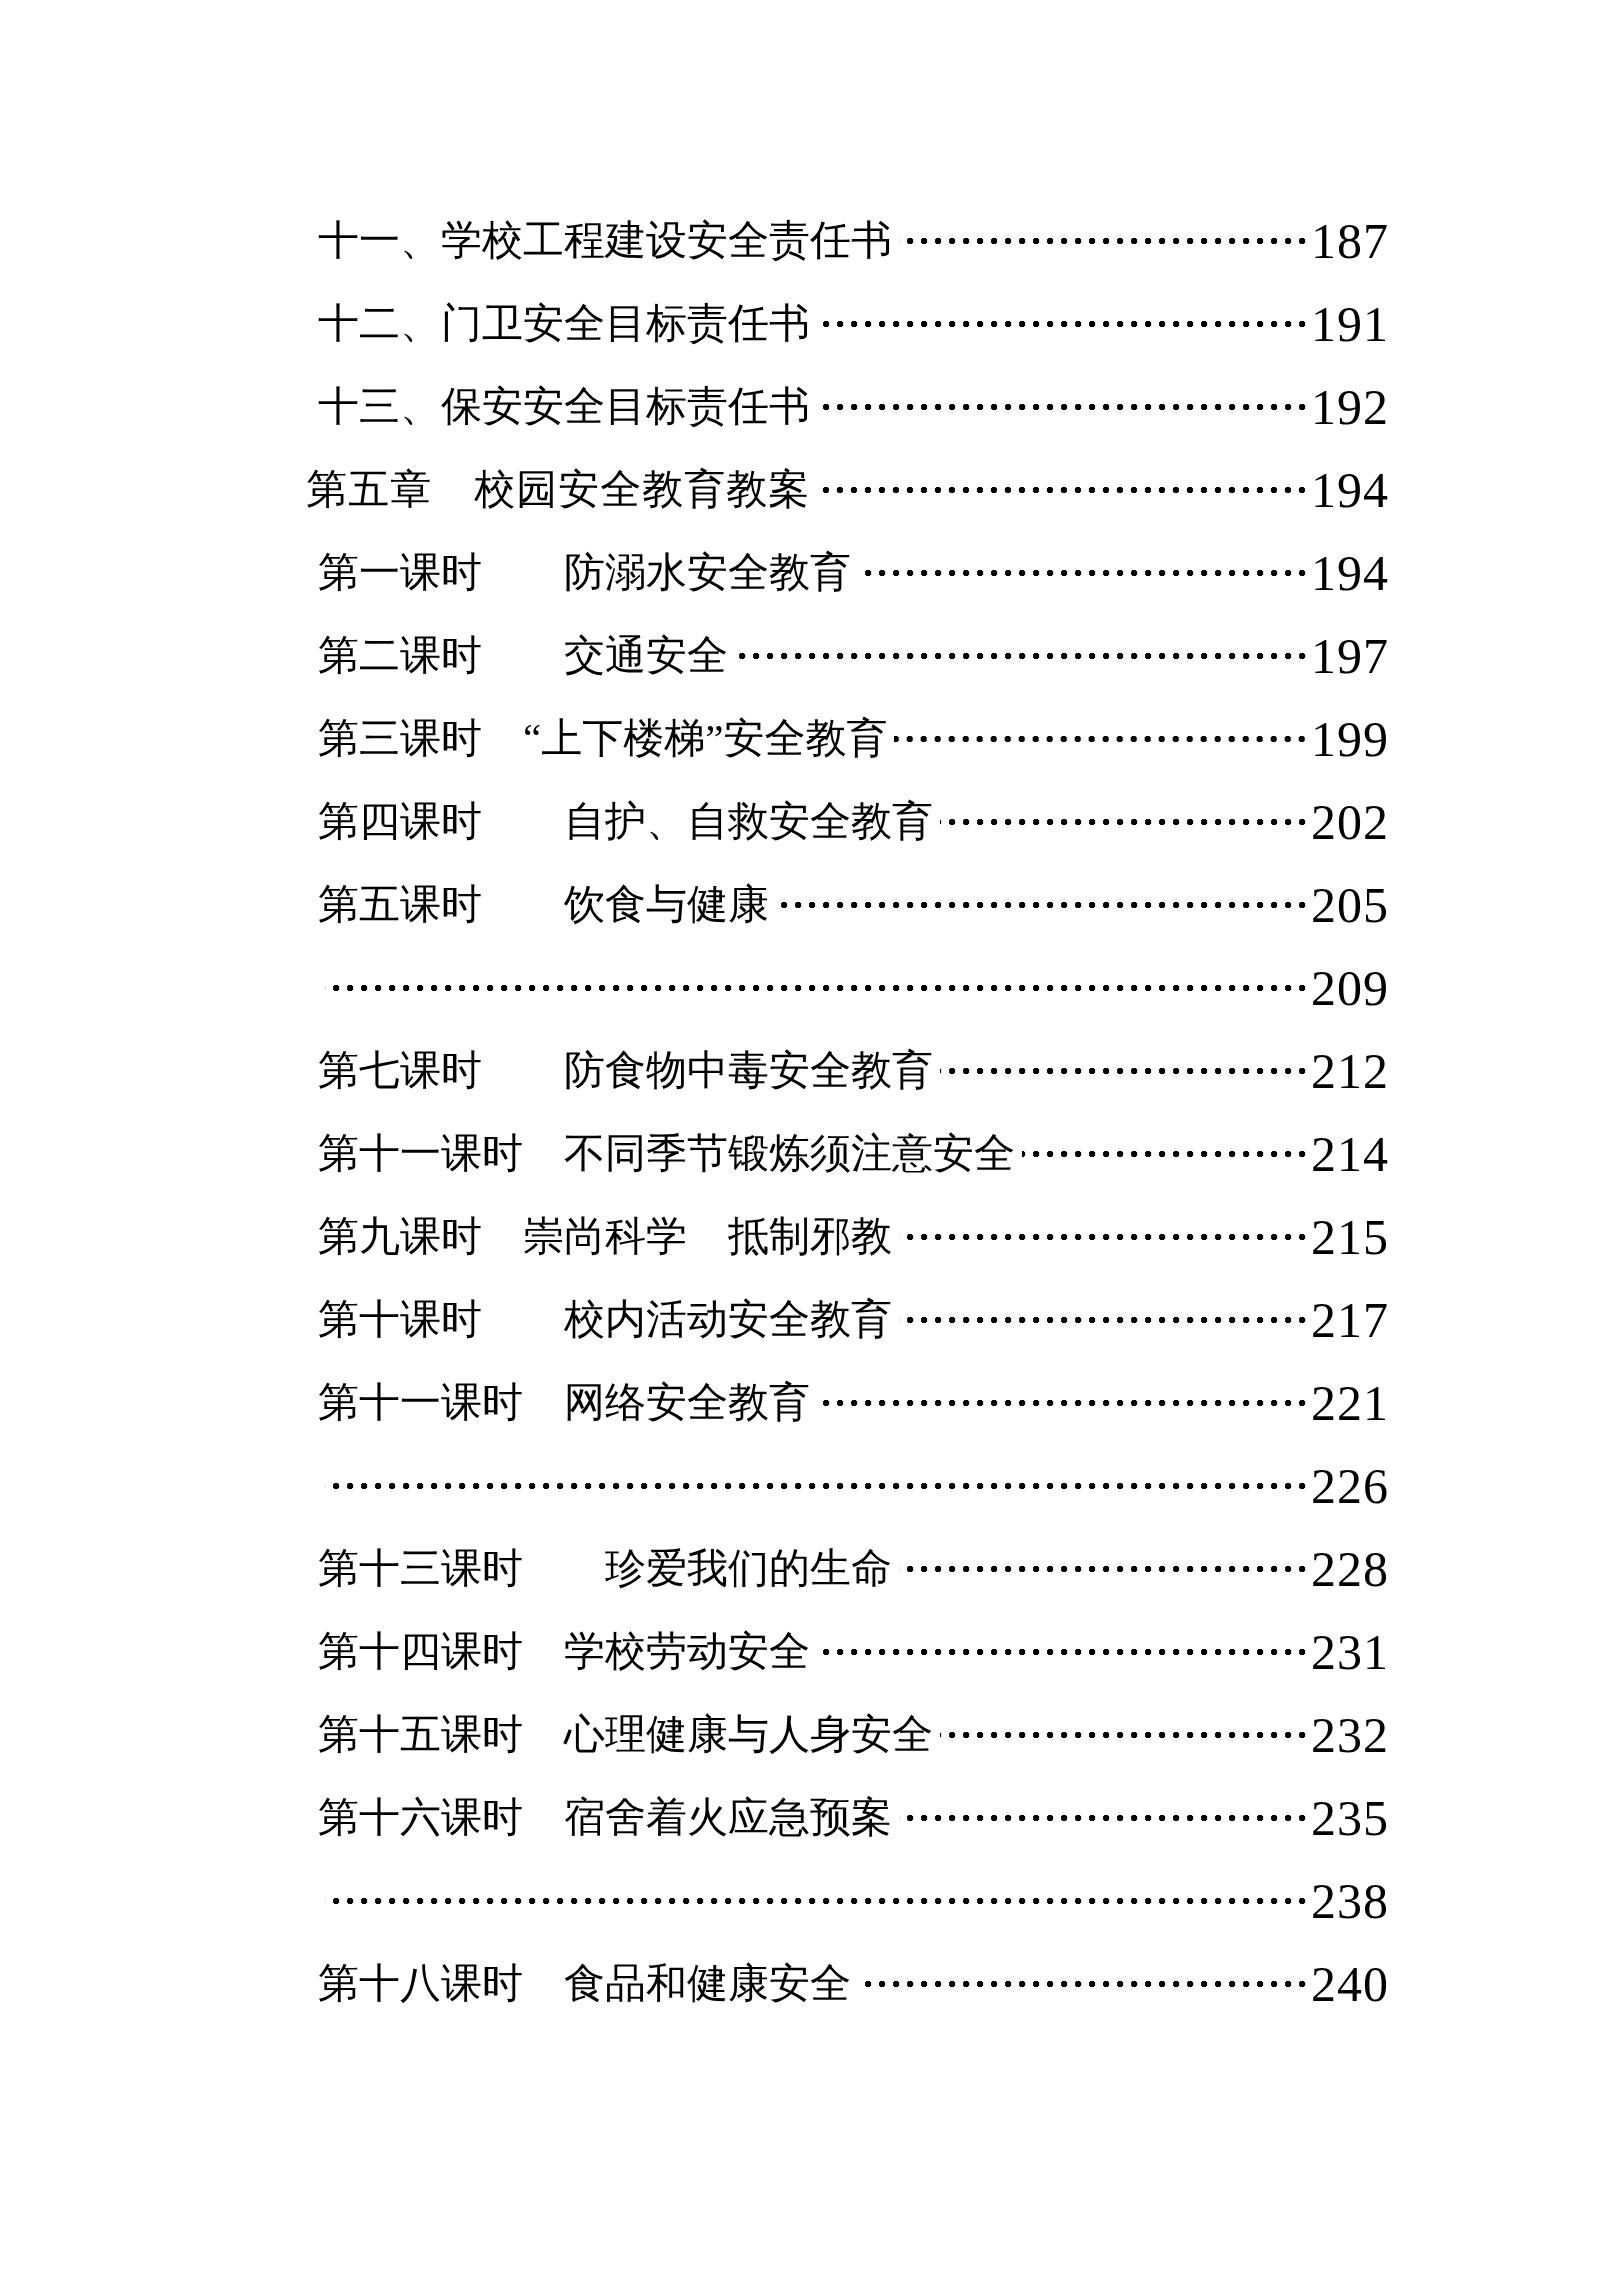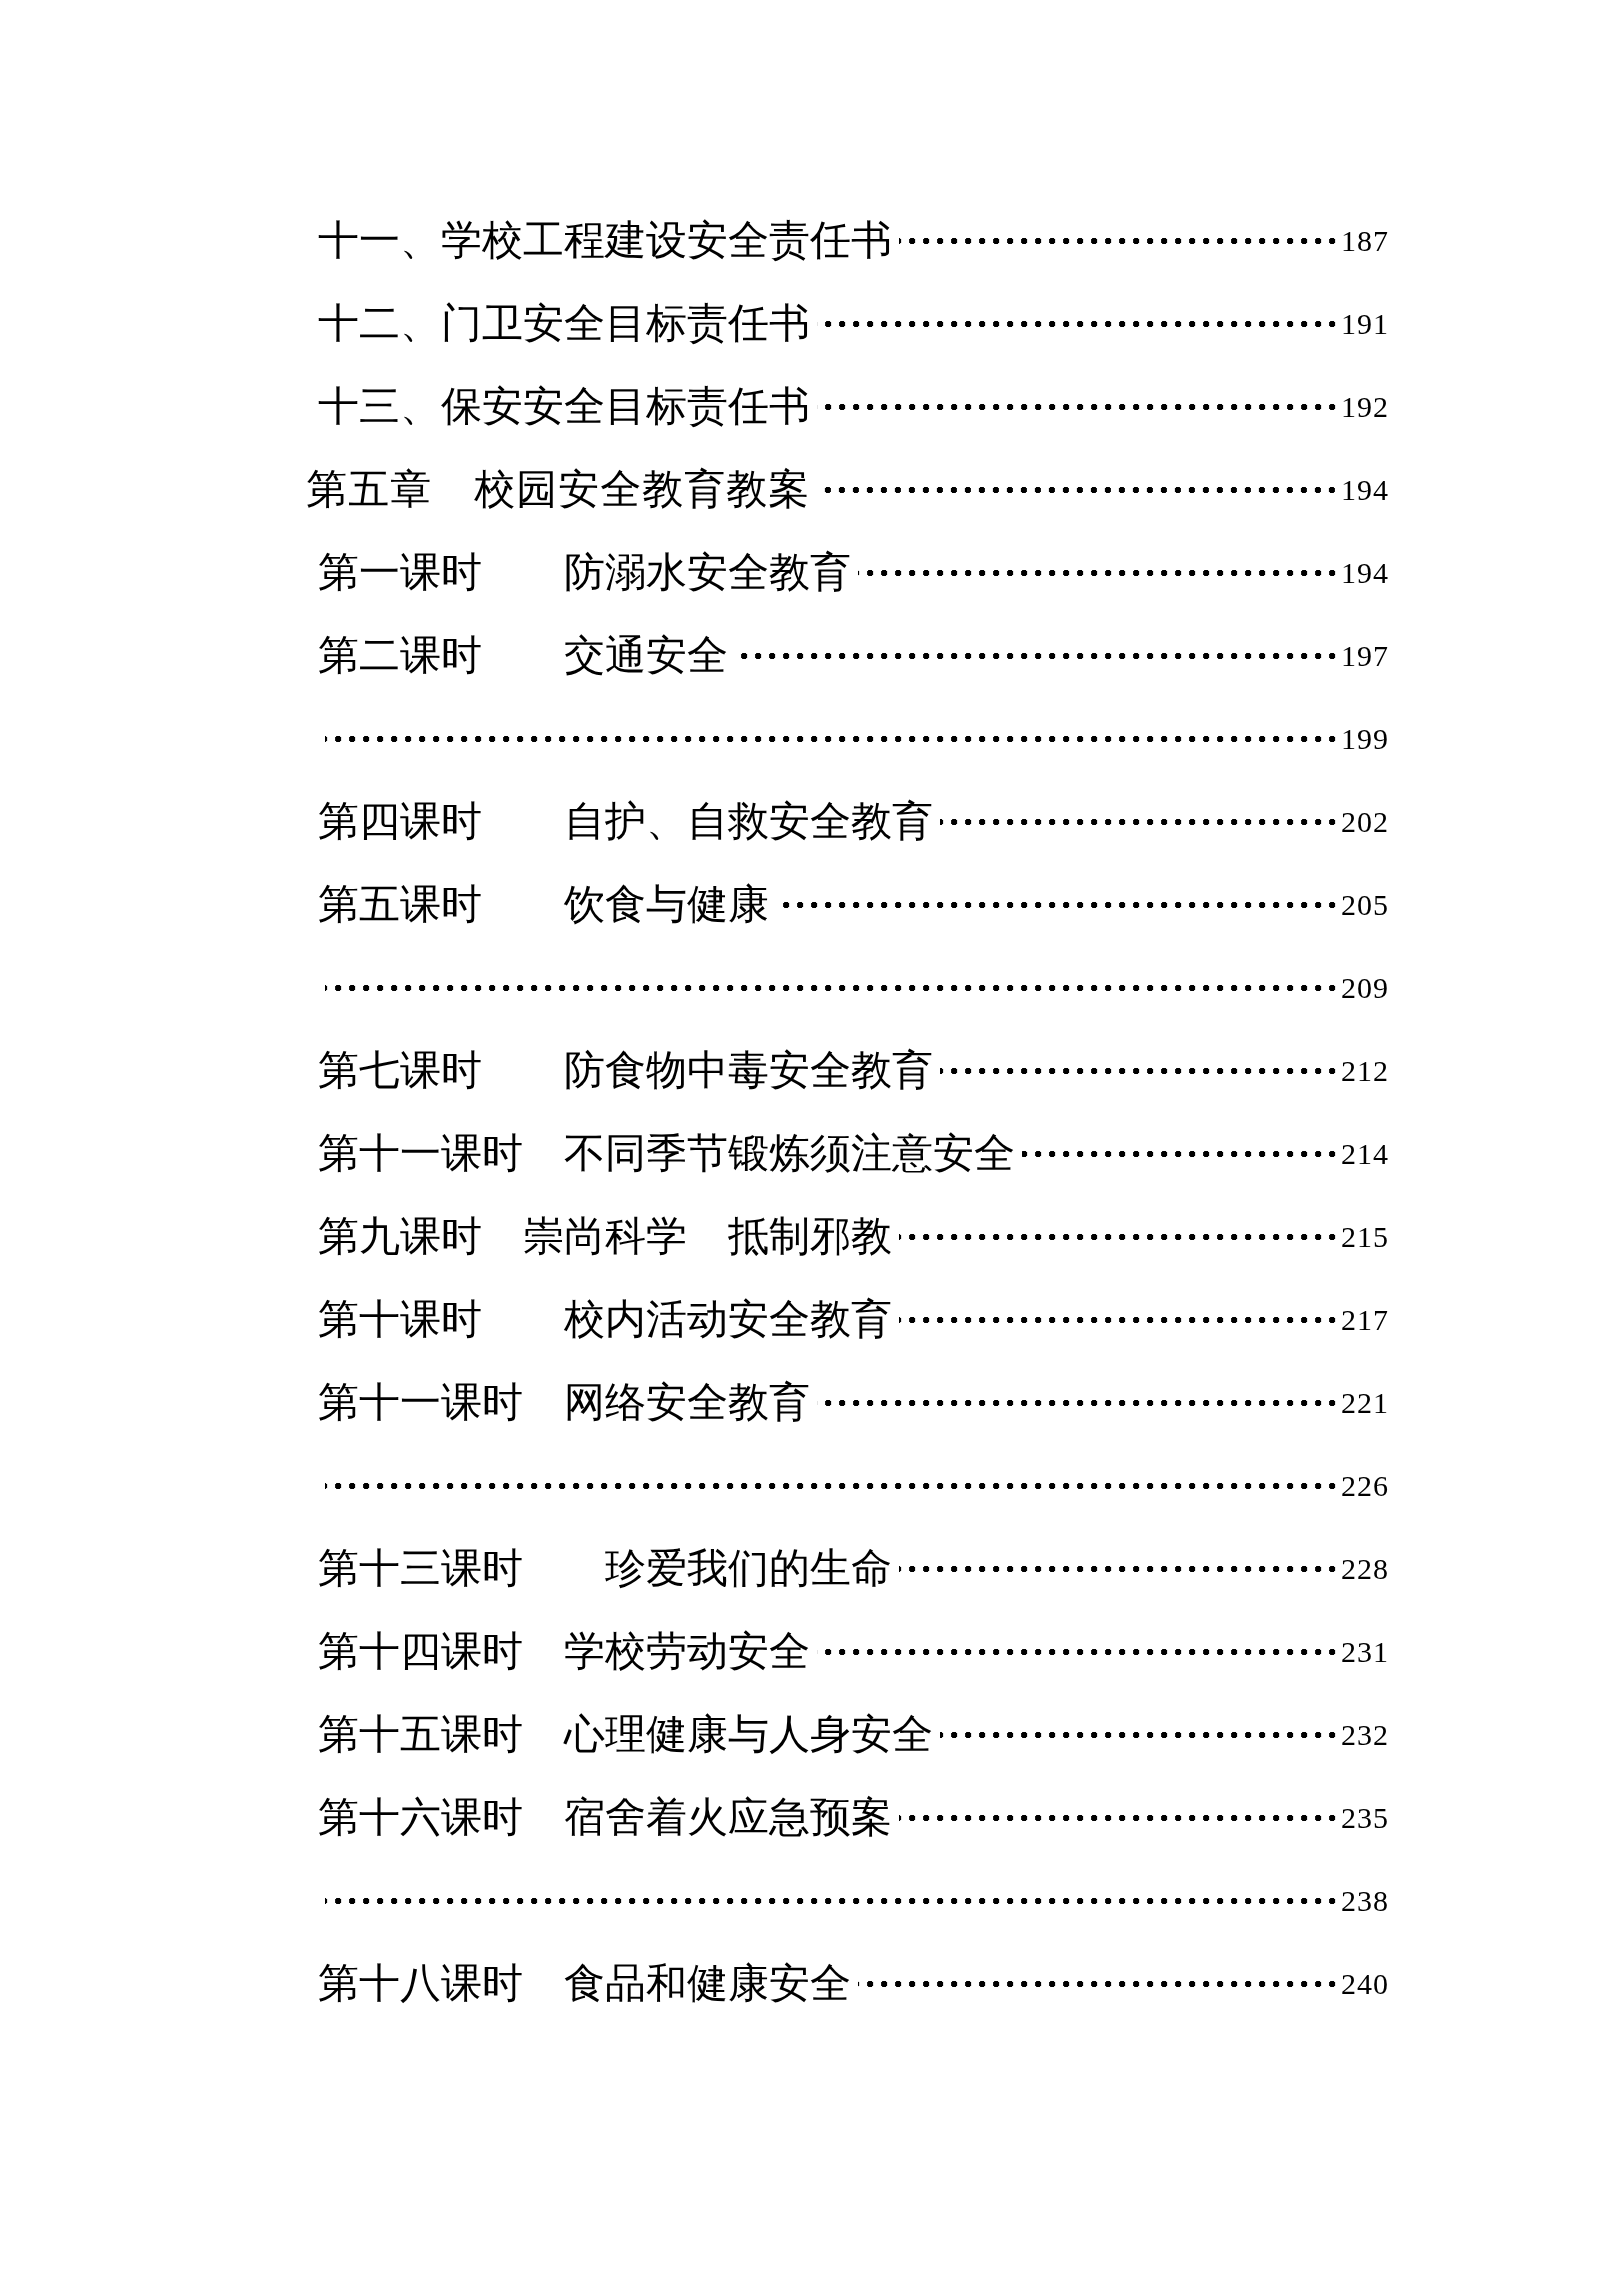--- a/index.html
+++ b/index.html
@@ -49,21 +49,21 @@
     align-self: stretch;
     margin-left: 6.9px;
     margin-right: 2px;
     min-width: 0;
     background-image: radial-gradient(circle 3.3px at 50% 50%, #000 0 3.1px, transparent 3.3px);
     background-size: 14px 14px;
     background-repeat: repeat-x;
     background-position: right center;
   }
   .page-num {
-    font-size: 30px;
+    font-size: 50px;
     line-height: 1;
     letter-spacing: 1px;
     flex: 0 0 auto;
     text-align: center;
   }
 </style>
 </head>
 <body>
 
 <div class="doc-page">
@@ -92,20 +92,21 @@
       <span class="entry-text">第一课时　　防溺水安全教育</span>
       <span class="leader"></span>
       <span class="page-num">194</span>
     </div>
       <div class="toc-row lesson">
       <span class="entry-text">第二课时　　交通安全</span>
       <span class="leader"></span>
       <span class="page-num">197</span>
     </div>
       <div class="toc-row lesson">
+      <span class="entry-text">第三课时　“上下楼梯”安全教育</span>
       <span class="leader"></span>
       <span class="page-num">199</span>
     </div>
       <div class="toc-row lesson">
       <span class="entry-text">第四课时　　自护、自救安全教育</span>
       <span class="leader"></span>
       <span class="page-num">202</span>
     </div>
       <div class="toc-row lesson">
       <span class="entry-text">第五课时　　饮食与健康</span>

